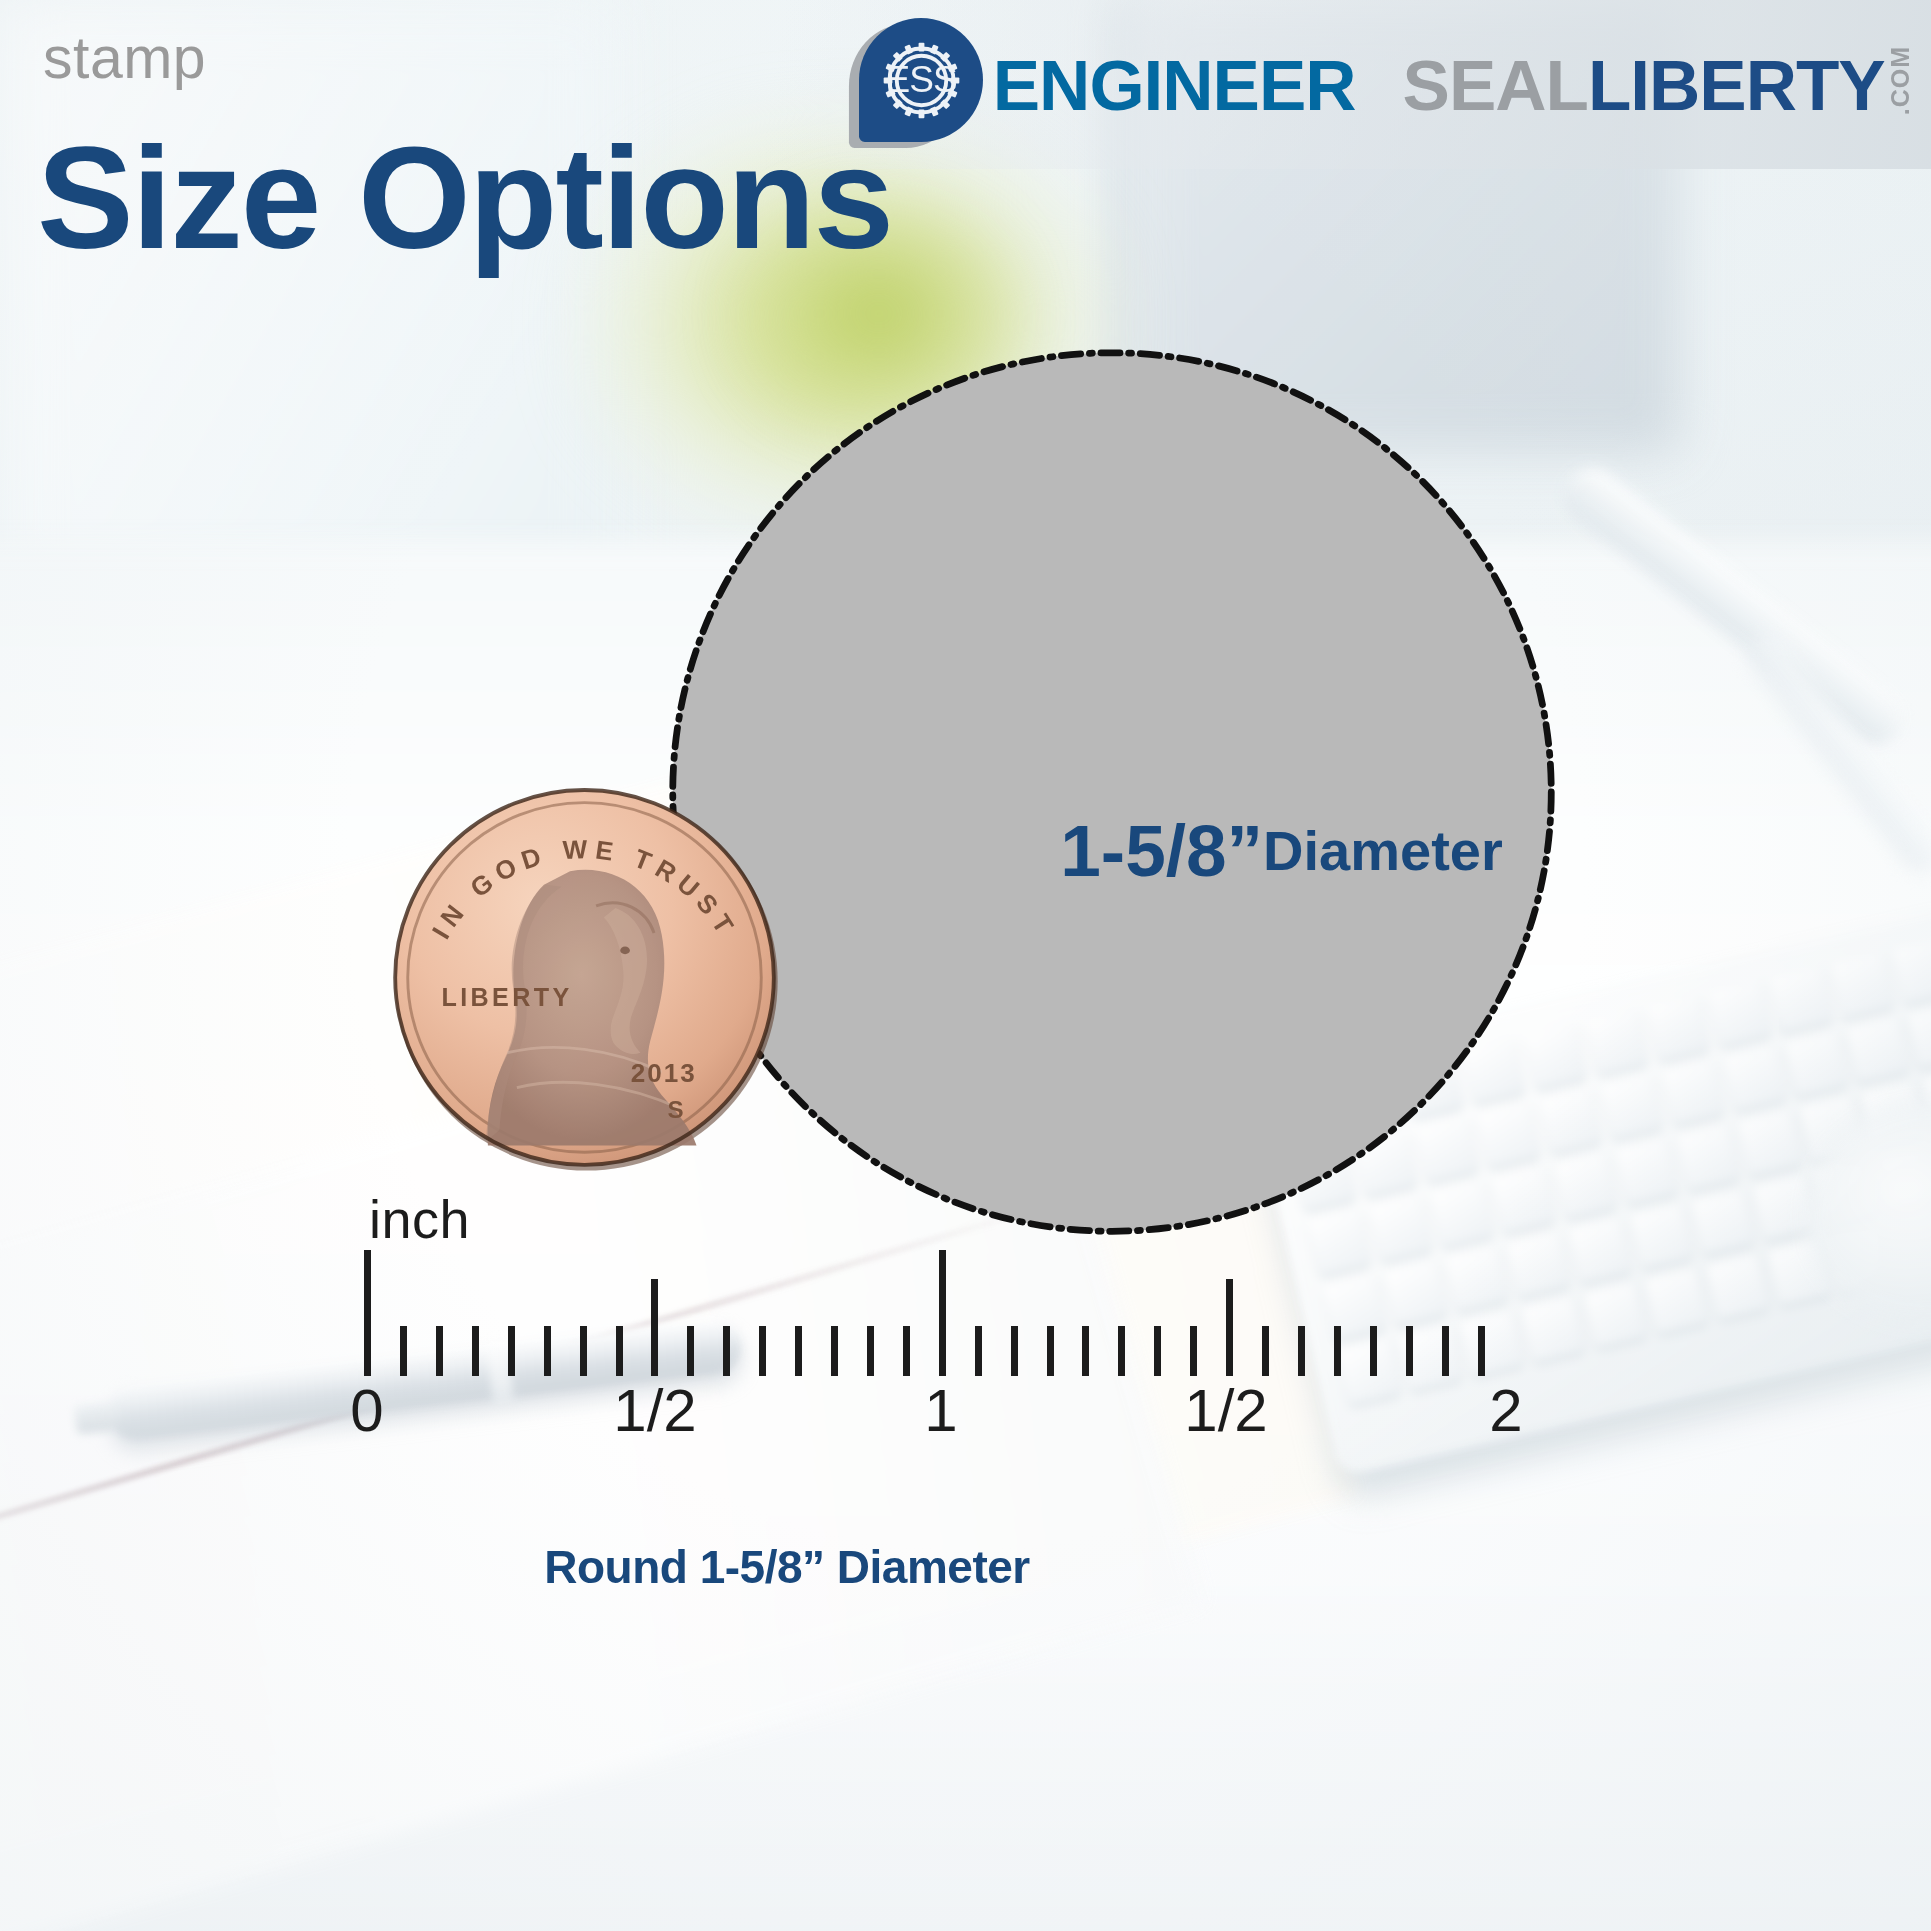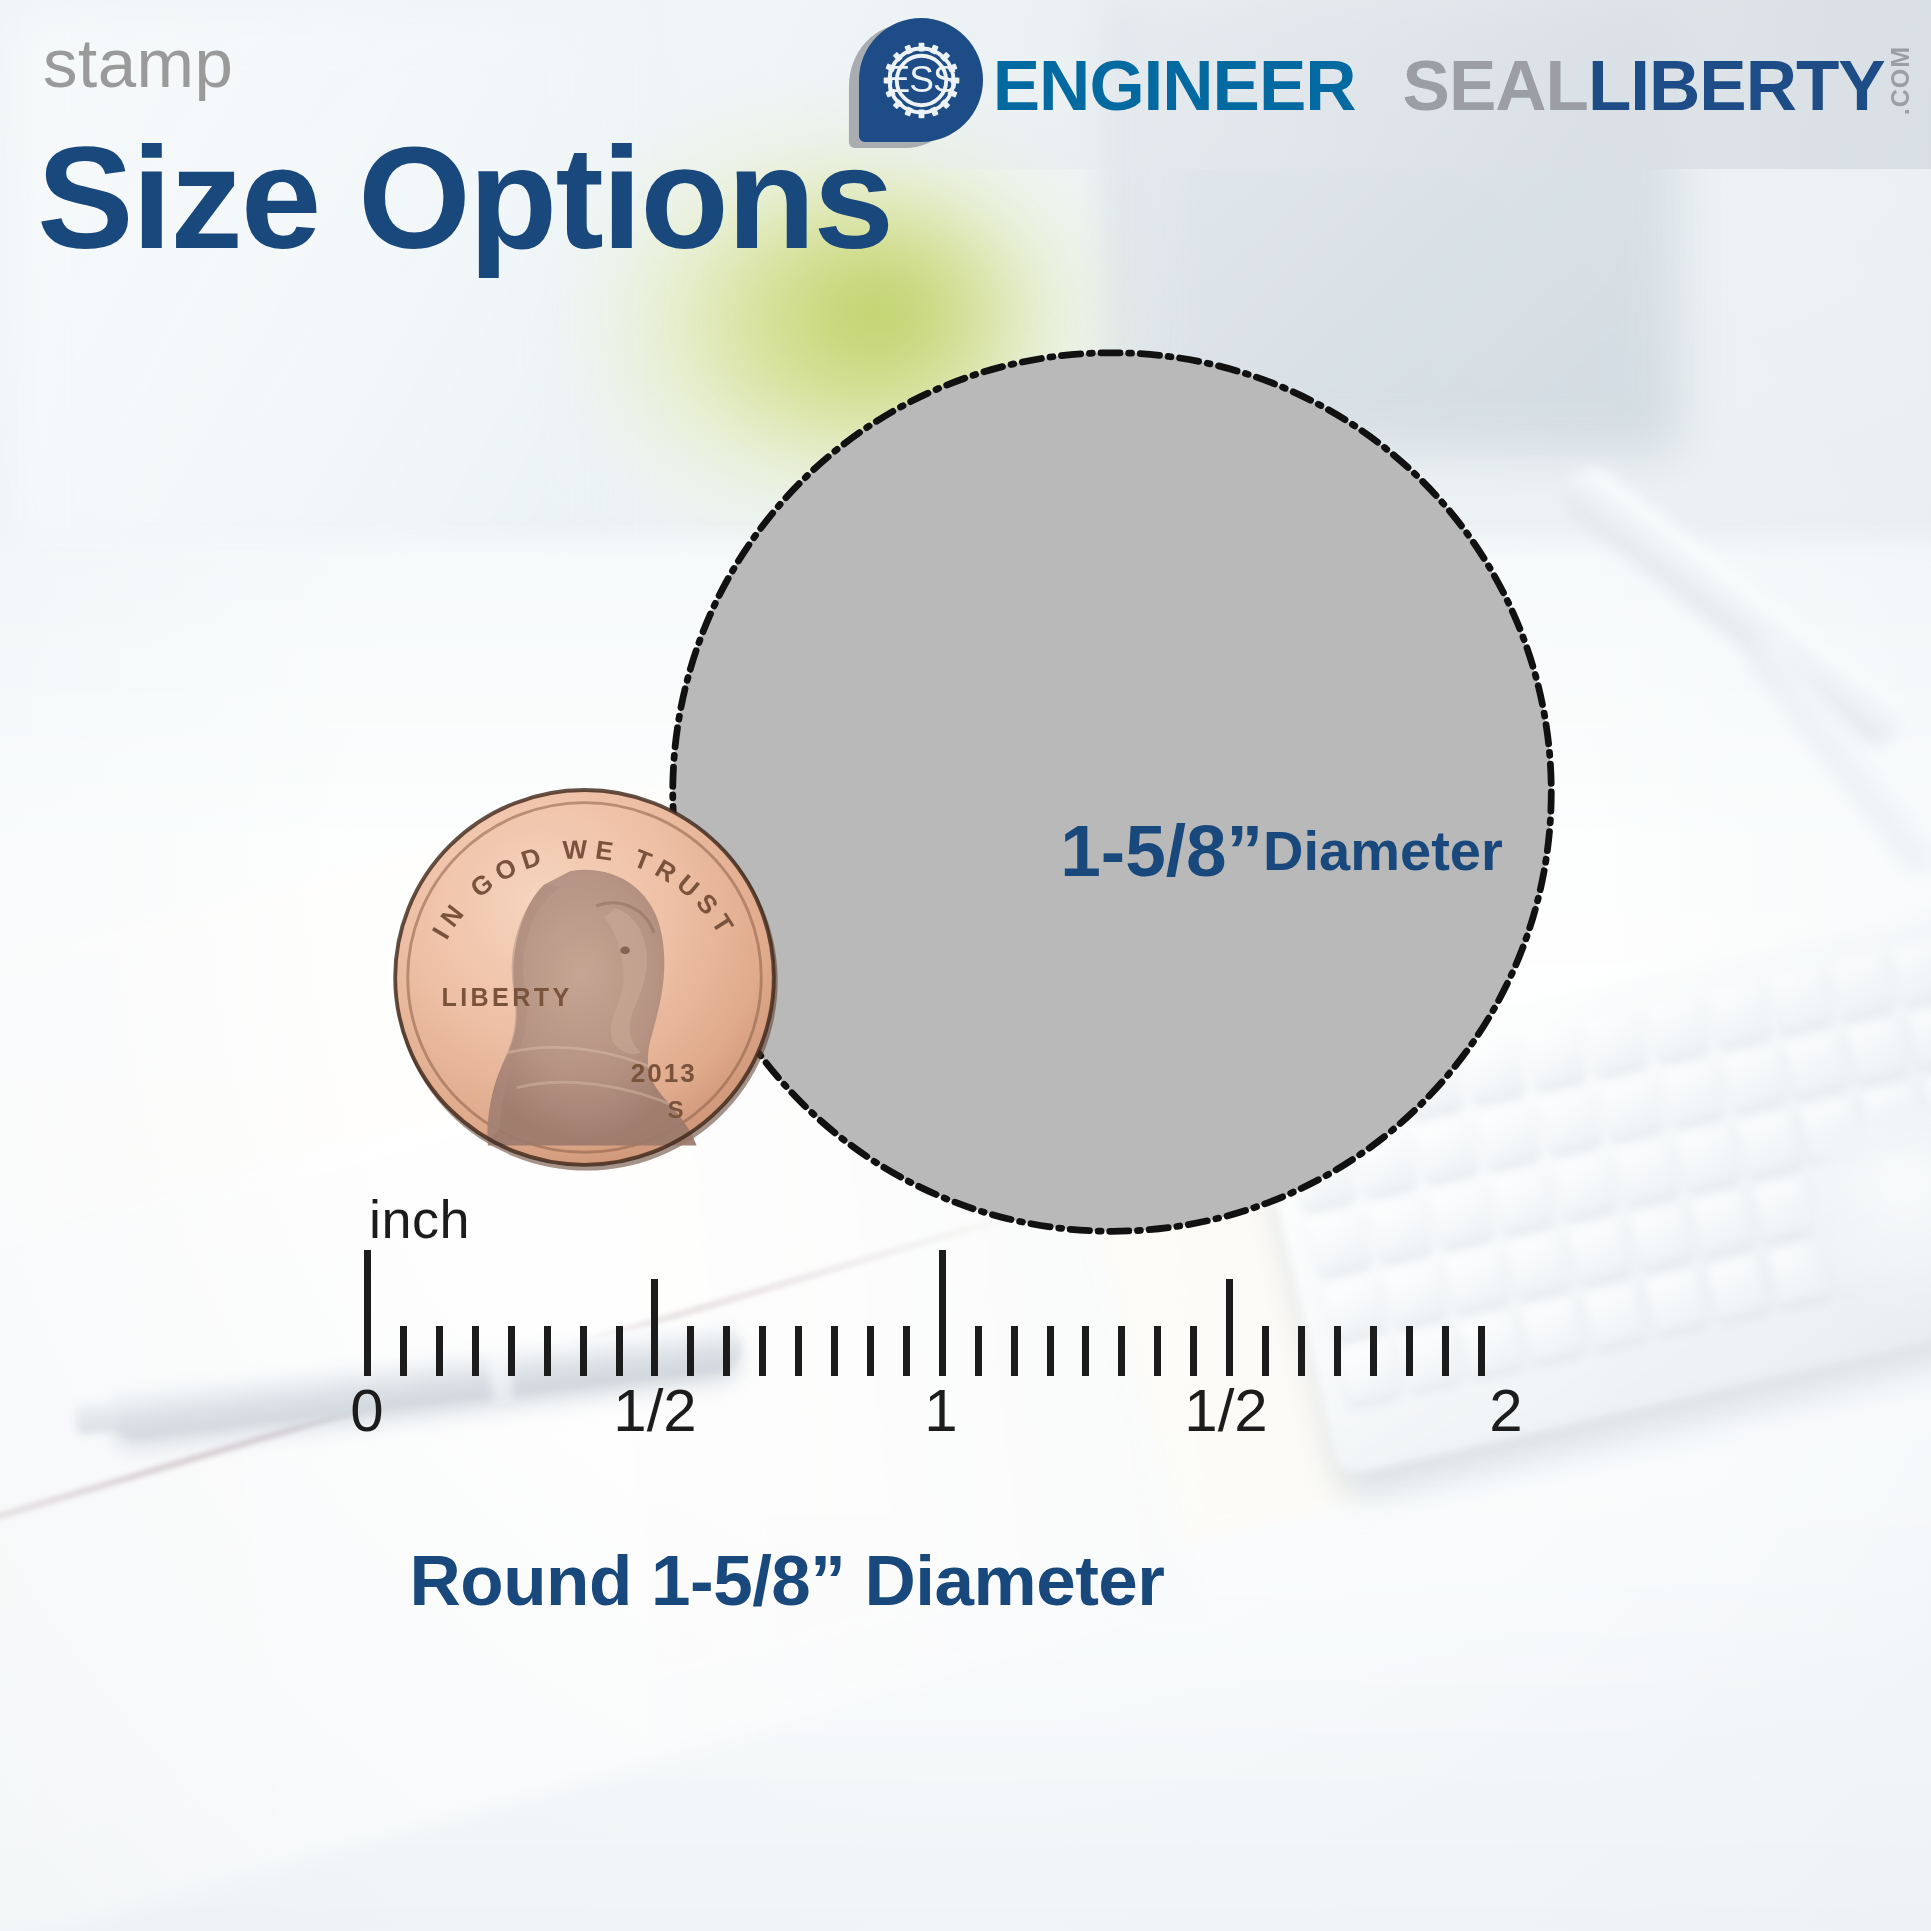--- a/index.html
+++ b/index.html
@@ -69,21 +69,21 @@
     background:linear-gradient(180deg,#ffffff,#e4e9ed);border-radius:5.8px;}
   .stylus-tip{position:absolute;left:-33px;top:13.5px;width:44px;height:29px;
     background:linear-gradient(180deg,#f2f5f7,#d6dce1);border-radius:7.7px 17.4px 17.4px 7.7px;}
   .bg-vign{position:absolute;inset:0;background:
      radial-gradient(ellipse at 50% 45%, rgba(255,255,255,0) 45%, rgba(226,234,238,.35) 100%);}
 
   
   .header{position:absolute;left:0;top:0;width:1931px;height:169px;
     background:linear-gradient(100deg, rgba(246,249,250,.0) 0%, rgba(244,247,249,.0) 40%, rgba(228,233,237,.55) 62%, rgba(214,221,226,.9) 100%);
     pointer-events:none;}
-  .stamp-word{position:absolute;left:43px;top:29px;font-size:69px;color:#9a9a9a;
+  .stamp-word{position:absolute;left:43px;top:29px;font-size:59px;color:#9a9a9a;
     font-weight:400;letter-spacing:0.5px;line-height:1;}
   .title{position:absolute;left:37px;top:126px;font-size:145px;color:#19487c;
     font-weight:bold;letter-spacing:-1.9px;line-height:1;}
 
   
   .logo{position:absolute;right:21px;top:17.4px;height:126px;display:flex;align-items:center;}
   .logo-mark{position:relative;width:124px;height:124px;margin-right:9.7px;}
   .logo-shadow{position:absolute;left:-15.4px;top:5.8px;width:124px;height:124px;
     background:#a9adb1;border-radius:50% 50% 50% 5.8px;transform:scaleX(.92);}
   .logo-shield{position:absolute;left:0;top:0;width:124px;height:124px;
@@ -116,21 +116,21 @@
   .tick{position:absolute;bottom:0;background:#1c1c1c;width:6.8px;}
   .tick.major{height:126px;}
   .tick.half{height:97px;}
   .tick.minor{height:50px;}
   .ruler-inch{position:absolute;left:369px;top:1188px;font-size:54px;color:#1c1c1c;
     font-weight:400;letter-spacing:0.5px;}
   .rlabel{position:absolute;font-size:60px;color:#1c1c1c;font-weight:400;
     transform:translateX(-50%);line-height:1;}
 
   .caption{position:absolute;left:0;top:1540px;width:1574px;text-align:center;
-    font-size:71px;font-weight:bold;color:#19487c;letter-spacing:-0.5px;}
+    font-size:46px;font-weight:bold;color:#19487c;letter-spacing:-0.5px;}
 </style>
 </head>
 <body>
 
 <div id="stage">
 
   <div class="bg">
     <div class="bg-base"></div>
     <div class="bg-window"></div>
     <div class="bg-monitor-edge"></div>

